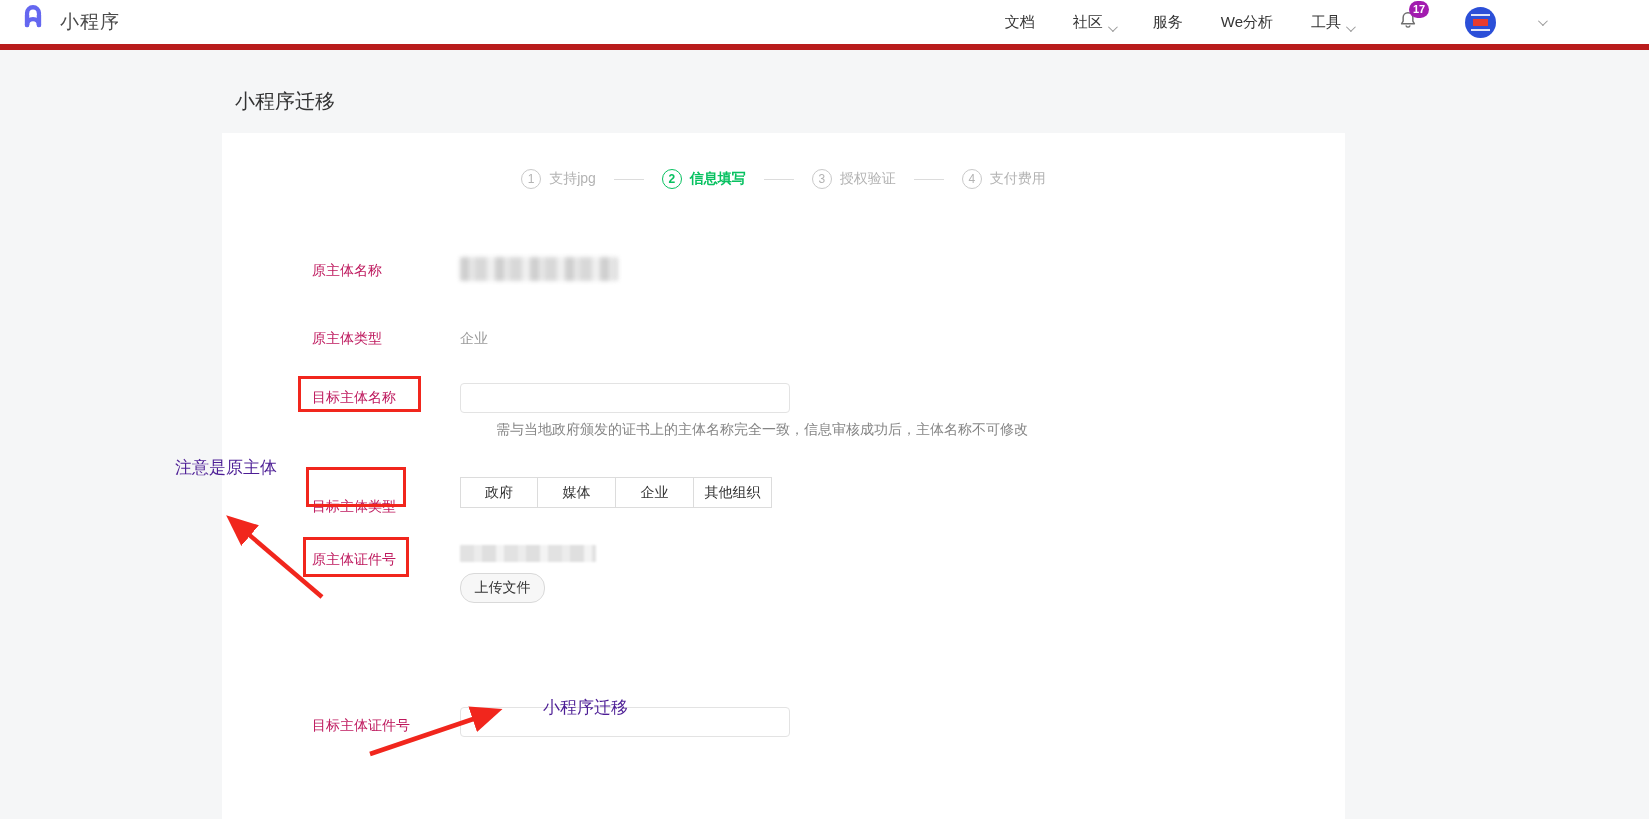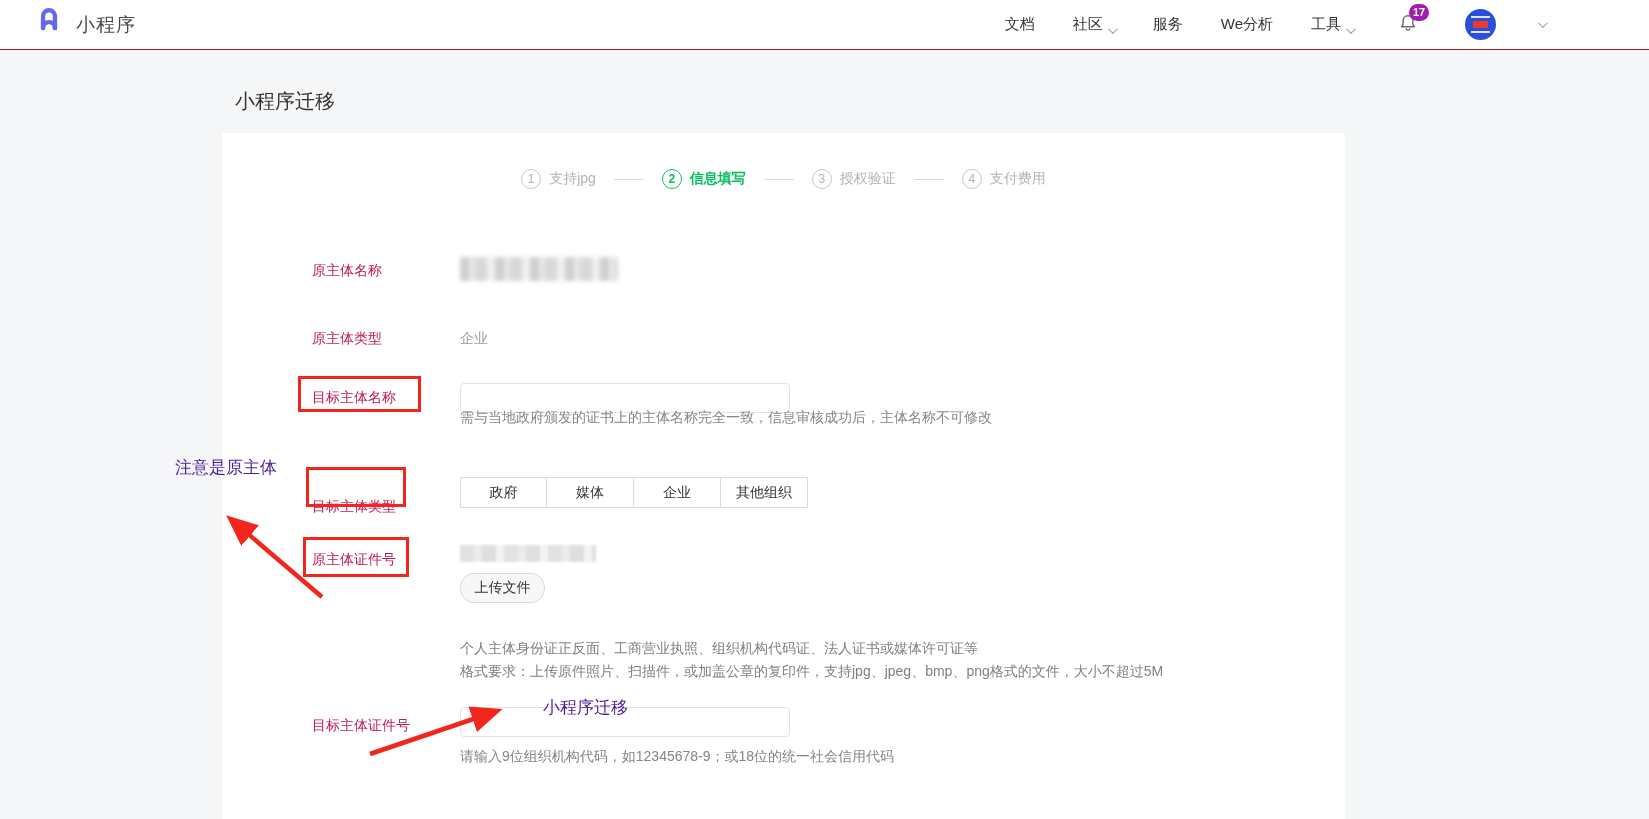--- a/index.html
+++ b/index.html
@@ -2,22 +2,22 @@
 <html><head>
 <meta charset="utf-8">
 <style>
   * { margin:0; padding:0; box-sizing:border-box; }
   html,body { width:1649px; height:819px; overflow:hidden; }
   body { font-family:"Liberation Sans","DejaVu Sans",sans-serif; background:#f5f6f7; color:#333; }
   .page { position:relative; width:1649px; height:819px; }
 
   
   .navbar { position:absolute; top:0; left:0; width:100%; height:50px; background:#fff;
-            border-bottom:1px solid #b91c1c; display:flex; align-items:center;
-            justify-content:space-between; padding:0 104px 0 32px; z-index:5; }
+            border-bottom:6px solid #b91c1c; display:flex; align-items:center;
+            justify-content:space-between; padding:0 104px 0 16px; z-index:5; }
   .brand { display:flex; align-items:center; gap:10px; }
   .brand-title { font-size:19px; color:#4a4a4a; letter-spacing:1px; }
   .nav { display:flex; align-items:center; gap:38px; }
   .nav-item { font-size:15px; color:#353535; cursor:pointer; display:flex; align-items:flex-end; gap:5px; text-decoration:none; }
   .chev { width:7px; height:7px; border-right:1.5px solid #9a9a9a; border-bottom:1.5px solid #9a9a9a;
           transform:rotate(45deg) translateY(-2px); display:inline-block; }
   .bell-wrap { position:relative; margin-left:6px; cursor:pointer; }
   .badge { position:absolute; top:-8px; left:12px; min-width:20px; height:17px; padding:0 4px;
            background:#a21caf; color:#fff; font-size:11px; line-height:17px; text-align:center;
            border-radius:9px; font-weight:bold; }
@@ -50,23 +50,23 @@
   .mosaic-name { position:absolute; left:238px; top:124px; width:158px; height:24px; border-radius:2px;
     background:repeating-linear-gradient(90deg,#c7c7c7 0 9px,#e3e3e3 9px 15px,#d2d2d2 15px 27px,#eeeeee 27px 35px);
     filter:blur(2px); opacity:.85; }
   .mosaic-id { position:absolute; left:238px; top:412px; width:136px; height:17px; border-radius:1px;
     background:repeating-linear-gradient(90deg,#e2e2e2 0 14px,#ececec 14px 22px,#dfdfdf 22px 36px,#f3f3f3 36px 44px);
     filter:blur(1px); }
   .txt-input { position:absolute; left:238px; width:330px; height:30px; border:1px solid #e3e3e3;
                border-radius:4px; background:#fff; font-size:14px; padding:0 10px; outline:none; color:#333; }
   .input-1 { top:250px; } .input-2 { top:574px; }
   .helper { position:absolute; left:238px; font-size:14px; color:#858585; }
-  .helper-1 { top:276px; } .helper-2 { top:615px; }
+  .helper-1 { top:288px;margin-left:36px; } .helper-2 { top:615px; }
   .segs { position:absolute; left:238px; top:344px; display:flex; }
-  .seg { width:87px; height:31px; border:1px solid #dcdcdc; border-left:none; background:#fff;
+  .seg { width:78px; height:31px; border:1px solid #dcdcdc; border-left:none; background:#fff;
          font-size:14px; color:#333; display:flex; align-items:center; justify-content:center; cursor:pointer; }
   .seg:first-child { border-left:1px solid #dcdcdc; }
   .upload-btn { position:absolute; left:238px; top:440px; width:85px; height:30px; background:#f7f7f7;
                 border:1px solid #d9d9d9; border-radius:14px; font-size:14px; color:#333; cursor:pointer;
                 font-family:inherit; }
   .notes { position:absolute; left:238px; top:504px; font-size:14px; color:#808080; line-height:23px; }
 
   
   .red-box { position:absolute; border:3px solid #f1261d; z-index:6; pointer-events:none; }
   .box-1 { left:298px; top:376px; width:123px; height:36px; }
@@ -176,28 +176,23 @@
       <button class="seg">政府</button>
       <button class="seg">媒体</button>
       <button class="seg">企业</button>
       <button class="seg">其他组织</button>
     </div>
 
     <span class="f-label lbl-5">原主体证件号</span>
     <div class="mosaic-id"></div>
     <button class="upload-btn">上传文件</button>
 
-    <div class="notes">
-      <div>个人主体身份证正反面、工商营业执照、组织机构代码证、法人证书或媒体许可证等</div>
-      <div>格式要求：上传原件照片、扫描件，或加盖公章的复印件，支持jpg、jpeg、bmp、png格式的文件，大小不超过5M</div>
-    </div>
 
     <span class="f-label lbl-6">目标主体证件号</span>
     <input class="txt-input input-2" type="text" value="" style="">
-    <span class="helper helper-2">请输入9位组织机构代码，如12345678-9；或18位的统一社会信用代码</span>
   </section>
 
   <div class="red-box box-1"></div>
   <div class="red-box box-2"></div>
   <div class="red-box box-3"></div>
 
   <span class="red-note note-orig">注意是原主体</span>
   <span class="red-note note-target">小程序迁移</span>
 
   <svg class="arrow-svg arrow-1" width="120" height="100" viewBox="0 0 120 100">

